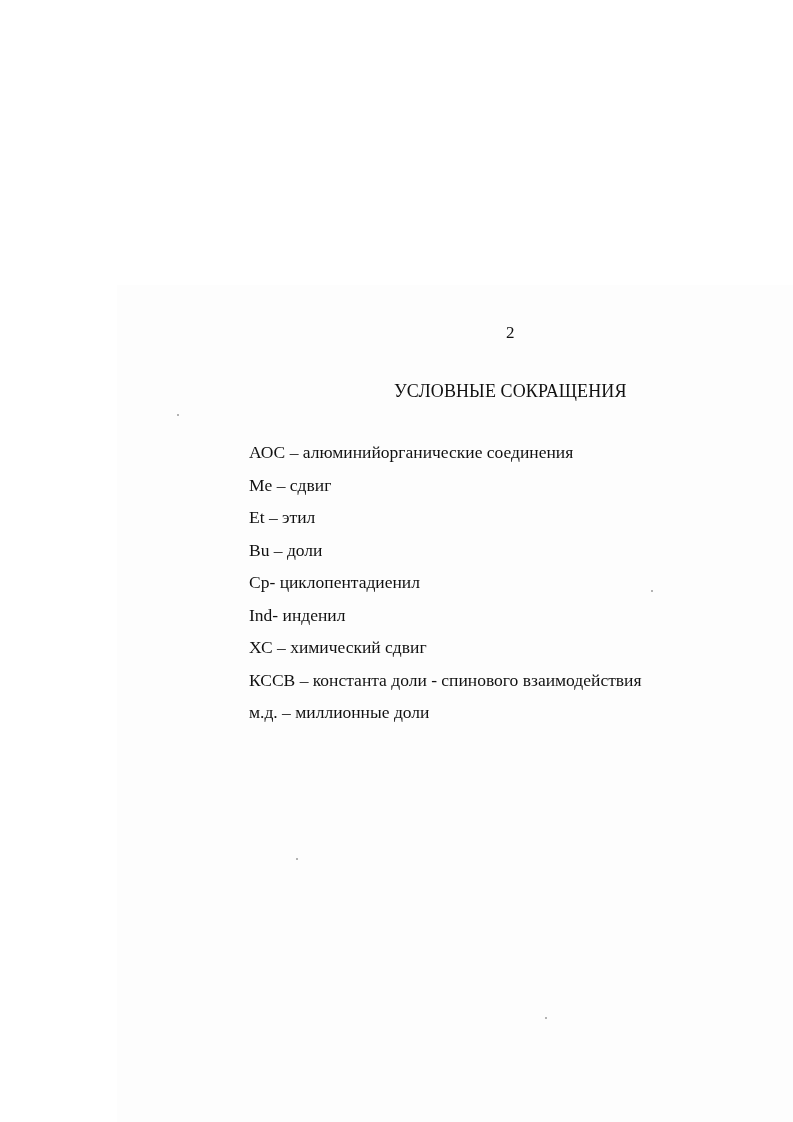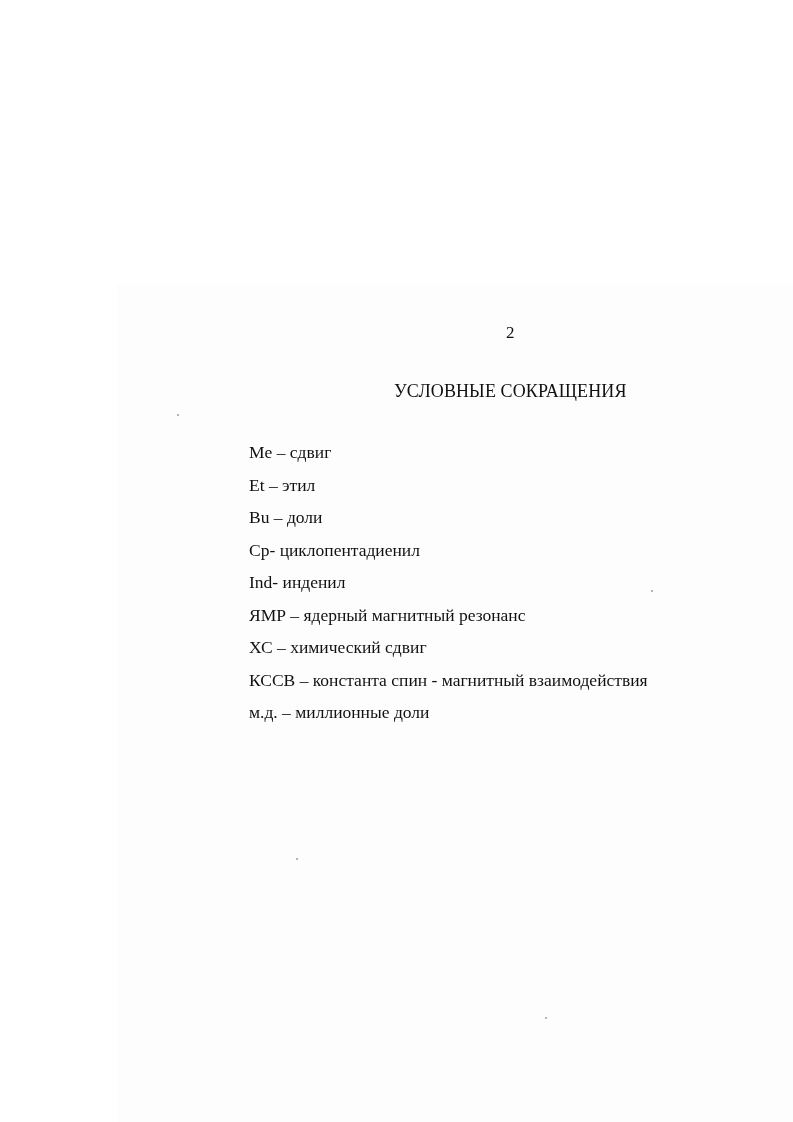--- a/index.html
+++ b/index.html
@@ -64,27 +64,27 @@
 </head>
 <body>
 
 <div class="scan-area"></div>
 
 <div class="page-number">2</div>
 
 <div class="page-title">УСЛОВНЫЕ СОКРАЩЕНИЯ</div>
 
 <ul class="abbr-list">
+  <li class="abbr-item">АОС – алюминийорганические соединения</li>
   <li class="abbr-item">Me – сдвиг</li>
   <li class="abbr-item">Et – этил</li>
   <li class="abbr-item">Bu – доли</li>
   <li class="abbr-item">Cp- циклопентадиенил</li>
   <li class="abbr-item">Ind- инденил</li>
-  <li class="abbr-item">ЯМР – ядерный магнитный резонанс</li>
   <li class="abbr-item">ХС – химический сдвиг</li>
-  <li class="abbr-item">КССВ – константа спин - магнитный взаимодействия</li>
+  <li class="abbr-item">КССВ – константа доли - спинового взаимодействия</li>
   <li class="abbr-item">м.д. – миллионные доли</li>
 </ul>
 
 <div class="speck" style="left:177px;top:414px;"></div>
 <div class="speck" style="left:651px;top:590px;"></div>
 <div class="speck" style="left:296px;top:858px;"></div>
 <div class="speck" style="left:545px;top:1017px;"></div>
 
 </body></html>

